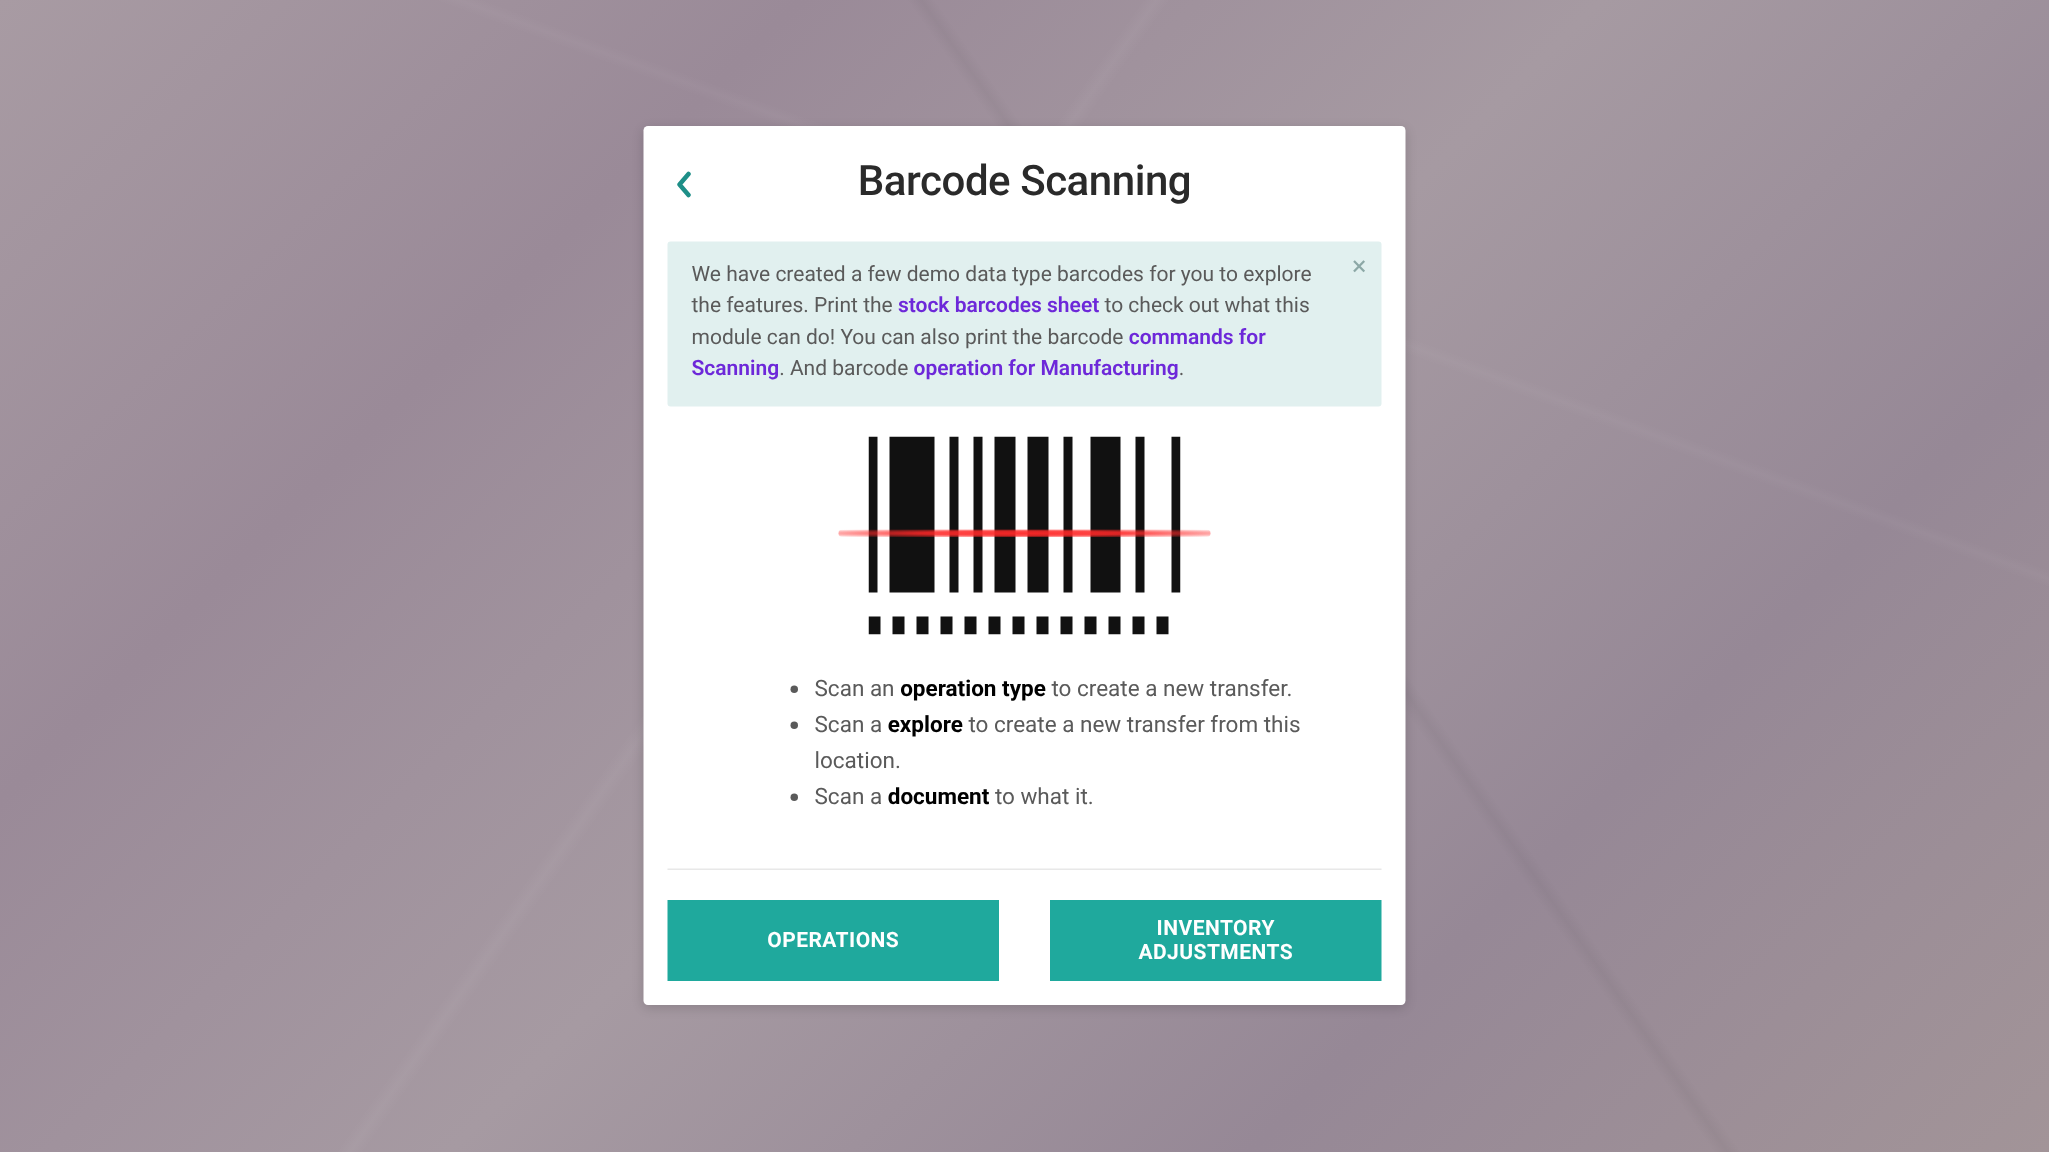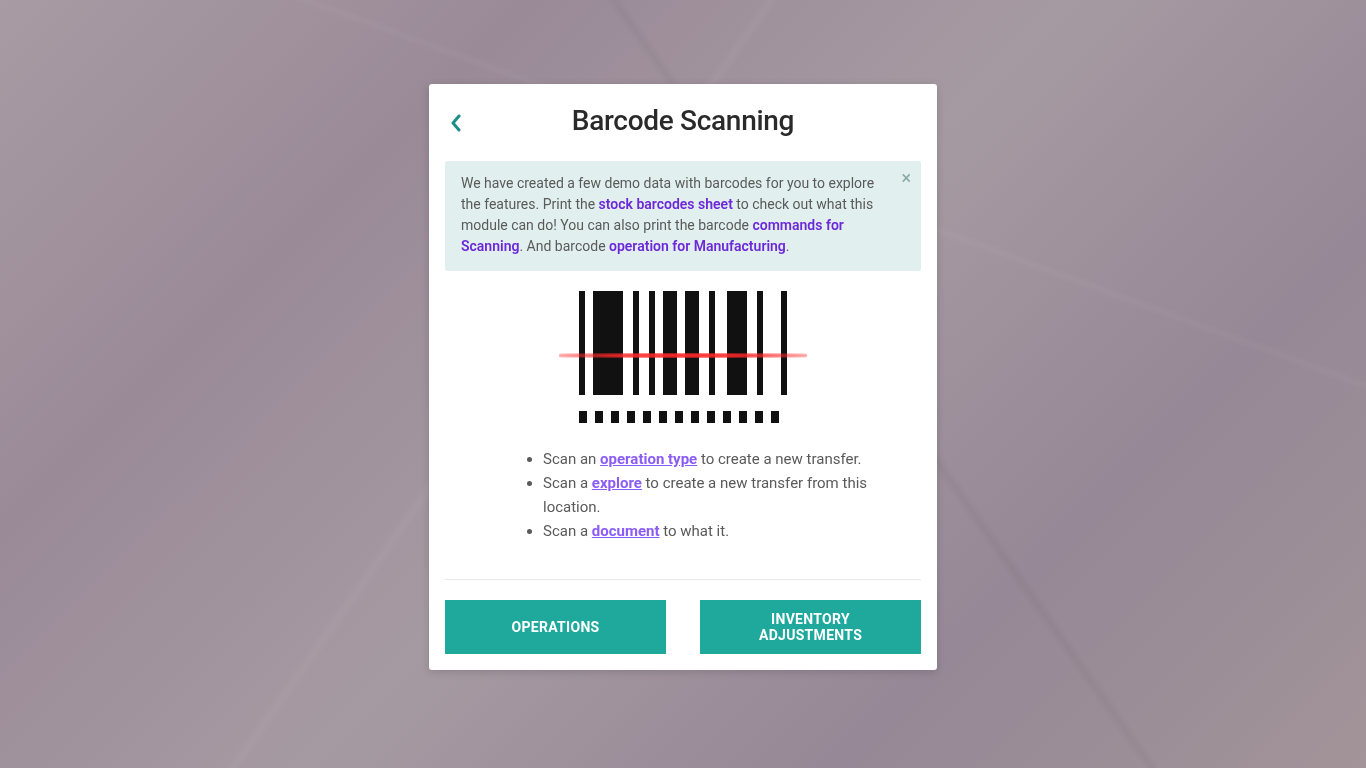--- a/index.html
+++ b/index.html
@@ -120,22 +120,21 @@
       list-style: disc;
       padding-left: 18px;
     }
     .instructions li {
       font-size: 15px;
       color: #5a5a5a;
       line-height: 1.6;
     }
     .instructions li b {
       font-weight: 700;
-      color: #8b5cf6;
-      text-decoration: underline;
+      color: #000000;
     }
     .divider {
       border: none;
       border-top: 1px solid #e8e8e8;
       margin-bottom: 20px;
     }
     .actions {
       display: flex;
       gap: 34px;
       justify-content: space-between;
@@ -168,21 +167,21 @@
       </svg>
     </div>
     <h1 class="title">Barcode Scanning</h1>
   </div>
 
   <div class="alert">
     <span class="alert-close">
       <span>×</span>
     </span>
     <div class="alert-text">
-      <span>We have created a few demo data with barcodes for you to explore the features. Print the </span><a class="alert-link">stock barcodes sheet</a><span> to check out what this module can do! You can also print the barcode </span><a class="alert-link">commands for Scanning</a><span>. And barcode </span><a class="alert-link">operation for Manufacturing</a><span>.</span>
+      <span>We have created a few demo data type barcodes for you to explore the features. Print the </span><a class="alert-link">stock barcodes sheet</a><span> to check out what this module can do! You can also print the barcode </span><a class="alert-link">commands for Scanning</a><span>. And barcode </span><a class="alert-link">operation for Manufacturing</a><span>.</span>
     </div>
   </div>
 
   <div class="barcode-wrap">
     <div class="barcode">
       <svg width="208" height="132" viewBox="0 0 208 132">
 
         <rect x="0" y="0" width="6" height="104" fill="#111"></rect>
         <rect x="14" y="0" width="30" height="104" fill="#111"></rect>
         <rect x="54" y="0" width="6" height="104" fill="#111"></rect>

